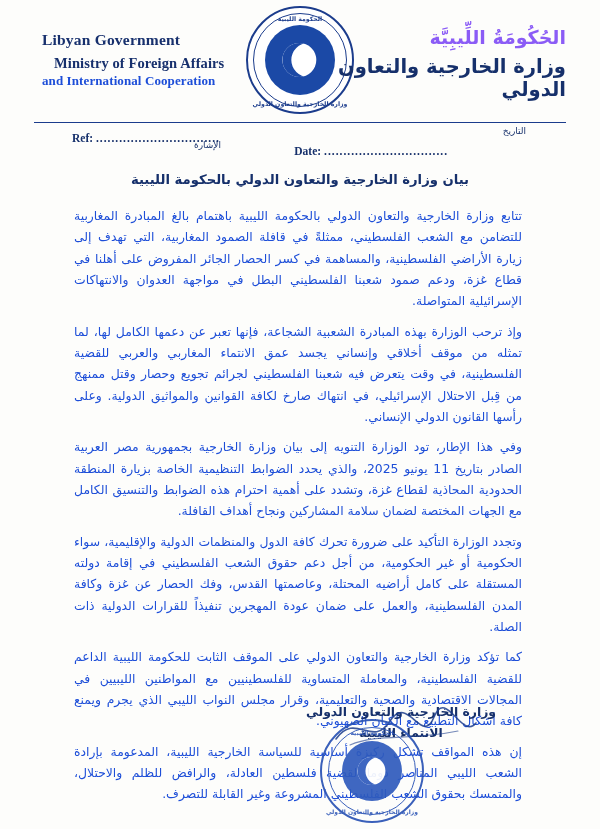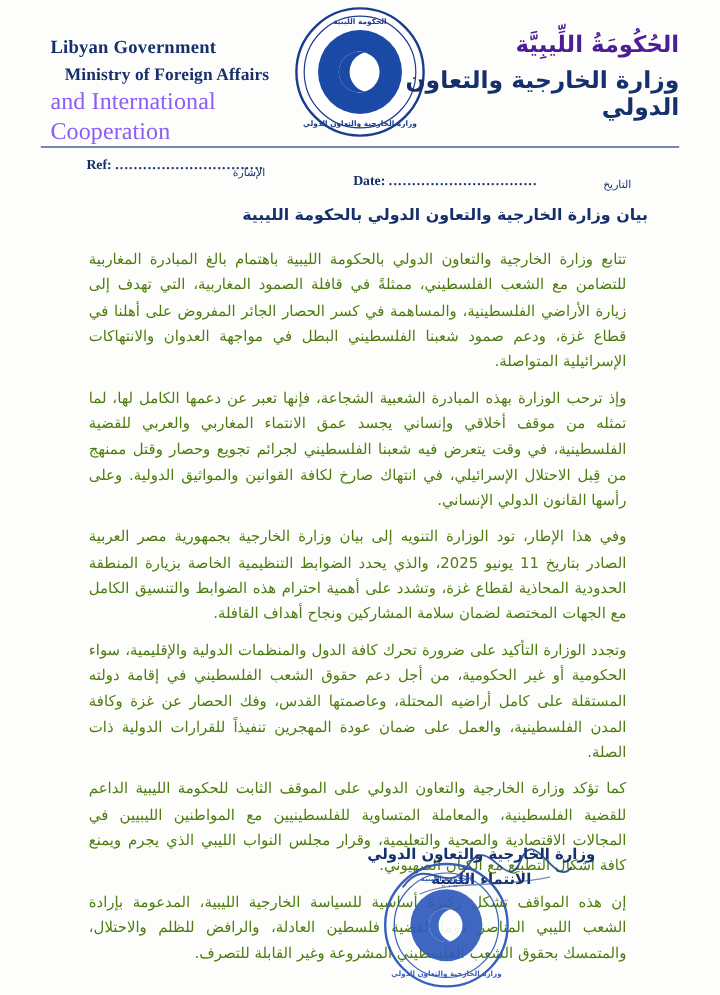--- a/index.html
+++ b/index.html
@@ -51,38 +51,38 @@
     font-family: "Liberation Serif", serif;
     font-weight: bold;
     font-size: 14.5px;
     color: #17306d;
     margin-top: 5px;
     letter-spacing: .1px;
     margin-left: 12px;
   }
   .lh-left .l3 {
     font-family: "Liberation Serif", serif;
-    font-weight: normal;
-    font-size: 20px;
-    color: #8b5cf6;
+    font-weight: bold;
+    font-size: 13px;
+    color: #1d4ed8;
     letter-spacing: .1px;
   }
 
   .lh-right {
     position: absolute;
     top: 26px;
     right: 34px;
     width: 250px;
     text-align: right;
     direction: rtl;
   }
   .lh-right .r1 {
     font-size: 19px;
     font-weight: bold;
-    color: #4c1d95;
+    color: #8b5cf6;
     letter-spacing: 0px;
   }
   .lh-right .r2 {
     font-size: 19.5px;
     font-weight: bold;
     color: #16306b;
     margin-top: 7px;
   }
 
   
@@ -183,43 +183,42 @@
     color: #16306b;
     white-space: nowrap;
   }
   .refline .date-ar {
     position: absolute;
     right: 40px;
     top: 3px;
     font-size: 9px;
     color: #16306b;
     direction: rtl;
-    margin-top: 24px;
   }
   .dots { letter-spacing: 1px; }
 
   
   .doc-title {
     direction: rtl;
-    text-align: right;
+    text-align: center;
     margin: 12px 60px 0 60px;
     font-size: 13.2px;
     font-weight: bold;
     color: #16306b;
     line-height: 1.75;
   }
 
   .body-text {
     direction: rtl;
     text-align: justify;
     text-align-last: right;
     margin: 14px 78px 0 74px;
     font-size: 12.4px;
     line-height: 1.72;
-    color: #4d7c0f;
+    color: #1d4ed8;
   }
   .body-text p {
     margin: 0 0 9px 0;
   }
 
   
   .sign-block {
     position: absolute;
     right: 84px;
     bottom: 86px;

